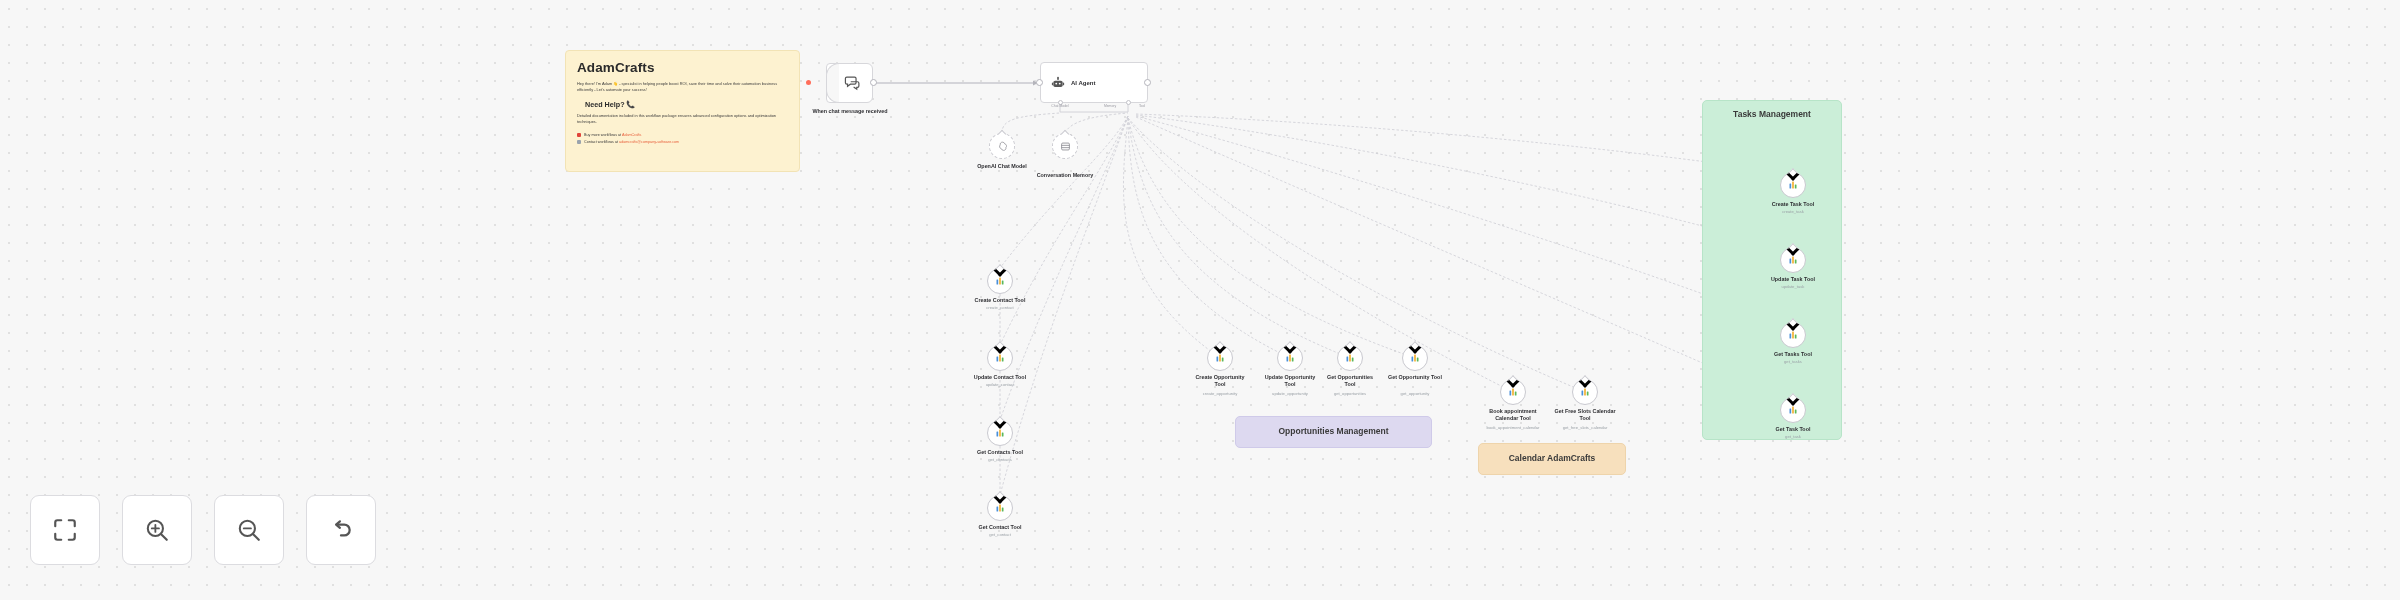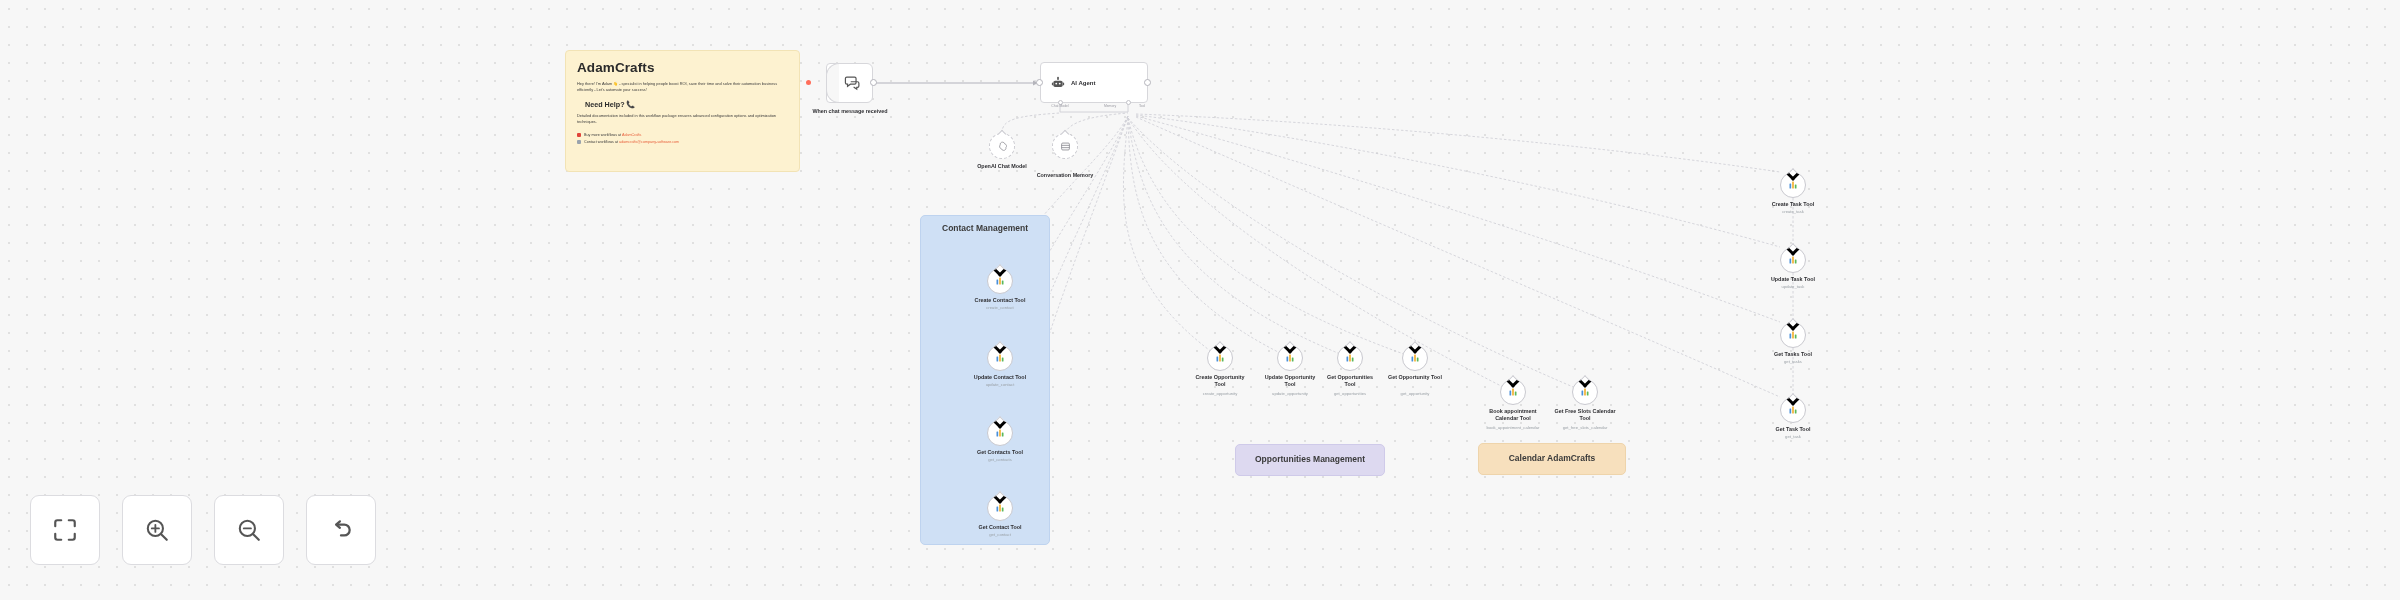--- a/index.html
+++ b/index.html
@@ -41,21 +41,21 @@
 
   .group-note{position:absolute;border-radius:5px;box-sizing:border-box;}
   .group-note .gtitle{
     position:absolute;left:0;right:0;text-align:center;
     font-size:8.5px;font-weight:bold;color:#3a3a3a;
   }
   .g-contact{left:920px;top:215px;width:130px;height:330px;background:#cfe0f5;border:1px solid #bed3ef;}
   .g-contact .gtitle{top:7px;}
   .g-tasks{left:1702px;top:100px;width:140px;height:340px;background:#cbeed8;border:1px solid #b7e4c8;}
   .g-tasks .gtitle{top:8px;}
-  .g-opps{left:1235px;top:444px;width:150px;height:32px;background:#ddd9f0;border:1px solid #cfcae9;}
+  .g-opps{left:1235px;top:416px;width:197px;height:32px;background:#ddd9f0;border:1px solid #cfcae9;}
   .g-opps .gtitle{top:9px;}
   .g-cal{left:1478px;top:443px;width:148px;height:32px;background:#f7e0bd;border:1px solid #eed4ab;}
   .g-cal .gtitle{top:9px;}
   .node-label{
     position:absolute;left:50%;transform:translateX(-50%);
     text-align:center;white-space:nowrap;
     font-size:5.4px;color:#2f2f33;font-weight:bold;line-height:1.35;
   }
   .node-sub{
     position:absolute;left:50%;transform:translateX(-50%);
@@ -179,22 +179,22 @@
       <span>Buy more workflows at</span>
       <span class="lnk">AdamCrafts</span>
     </div>
     <div class="lnkrow">
       <span class="bullet b-gray"></span>
       <span>Contact workflows at</span>
       <span class="lnk">adamcrafts@company-software.com</span>
     </div>
   </div>
 
-  <div class="group-note g-contact">
-    <div class="gtitle">Contact Management</div>
+  <div class="group-note g-tasks">
+    <div class="gtitle">Tasks Management</div>
   </div>
   <div class="group-note g-opps">
     <div class="gtitle">Opportunities Management</div>
   </div>
   <div class="group-note g-cal">
     <div class="gtitle">Calendar AdamCrafts</div>
   </div>
 
   <div class="trig-dot"></div>
   <div class="trigger-box">

